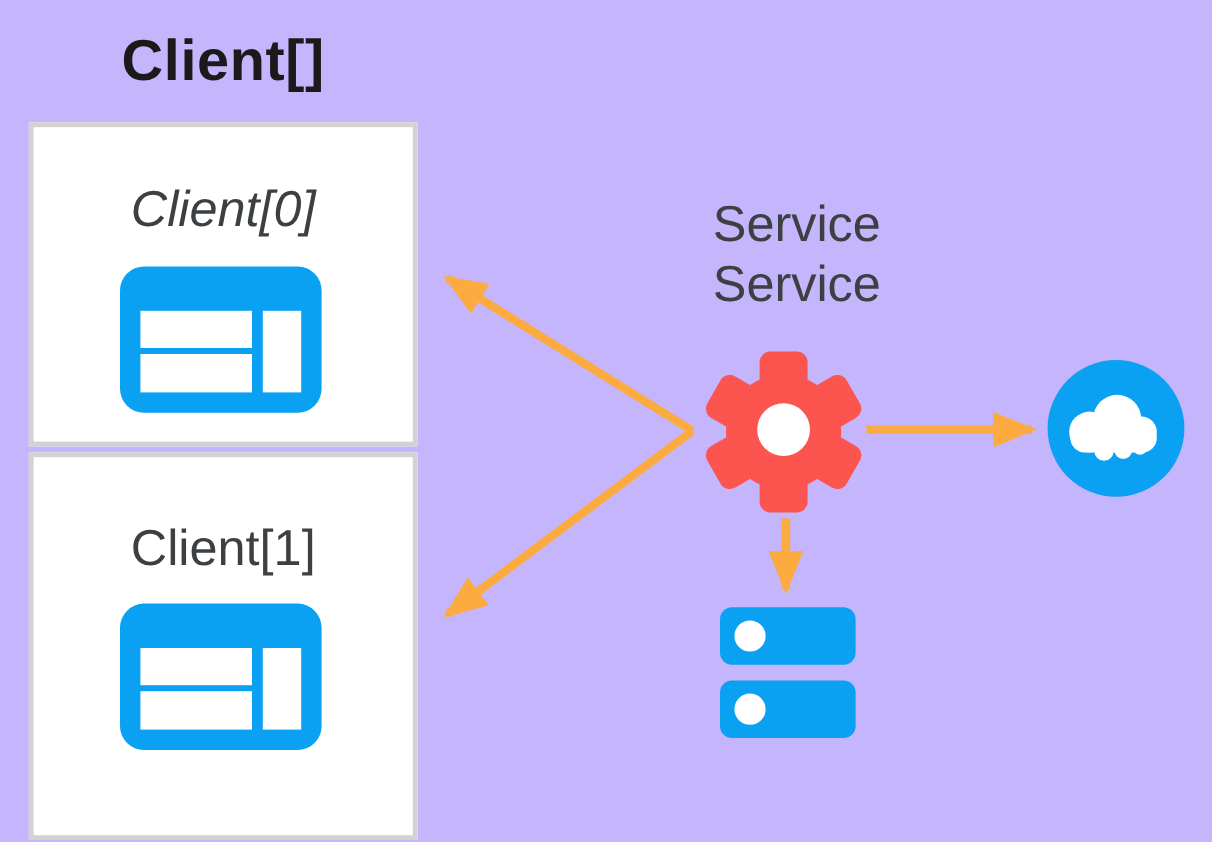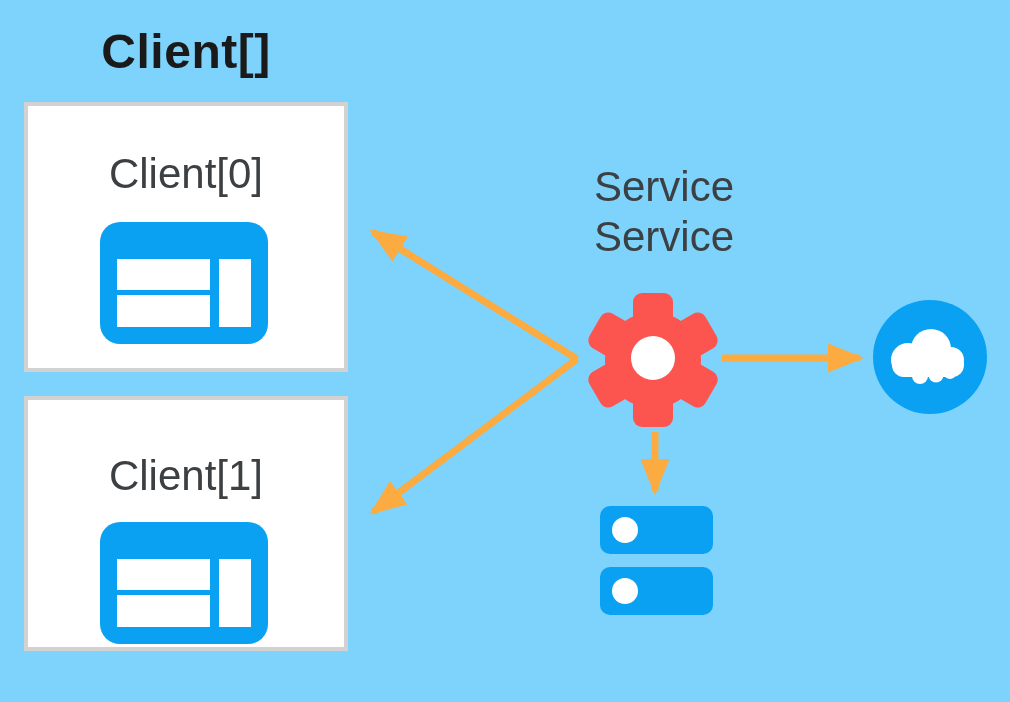--- a/index.html
+++ b/index.html
@@ -1,31 +1,31 @@
 <!DOCTYPE html>
 <html style="--blue: #0aa1f2; --red: #fc544f; --orange: #fbab40; --box-border: #d2d2d2; --label-text: #3c4043; --title-text: #1a1a1a;"><head>
 <meta charset="utf-8">
 <style>
   html,body{margin:0;padding:0;background:#fff;}
   .canvas{
-    position:relative;width:1010px;height:702px;background:#7dd3fc;overflow:hidden;
+    position:relative;width:1010px;height:702px;background:#c4b5fd;overflow:hidden;
     font-family:"Liberation Sans",sans-serif;
     -webkit-font-smoothing:antialiased;
   }
   .title{
     position:absolute;left:24px;top:24px;width:324px;
     text-align:center;font-size:48px;font-weight:700;letter-spacing:0.5px;
     color:var(--title-text,#1a1a1a);
   }
   .client-box{
     position:absolute;left:24px;width:324px;
     border:4px solid var(--box-border,#d2d2d2);background:#fff;box-sizing:border-box;
   }
-  .client-box-0{top:102px;height:270px;}
-  .client-box-1{top:396px;height:255px;}
+  .client-box-0{top:102px;height:270px;font-style:italic;}
+  .client-box-1{top:377px;height:323px;}
   .client-label{
     position:absolute;left:0;width:100%;text-align:center;
     font-size:42px;font-weight:500;color:var(--label-text,#3c4043);line-height:48px;
   }
   .client-box-0 .client-label{top:44px;}
   .client-box-1 .client-label{top:52px;}
   .browser-icon{
     position:absolute;width:168px;height:122px;border-radius:20px;
     background:var(--blue,#0aa1f2);
   }

